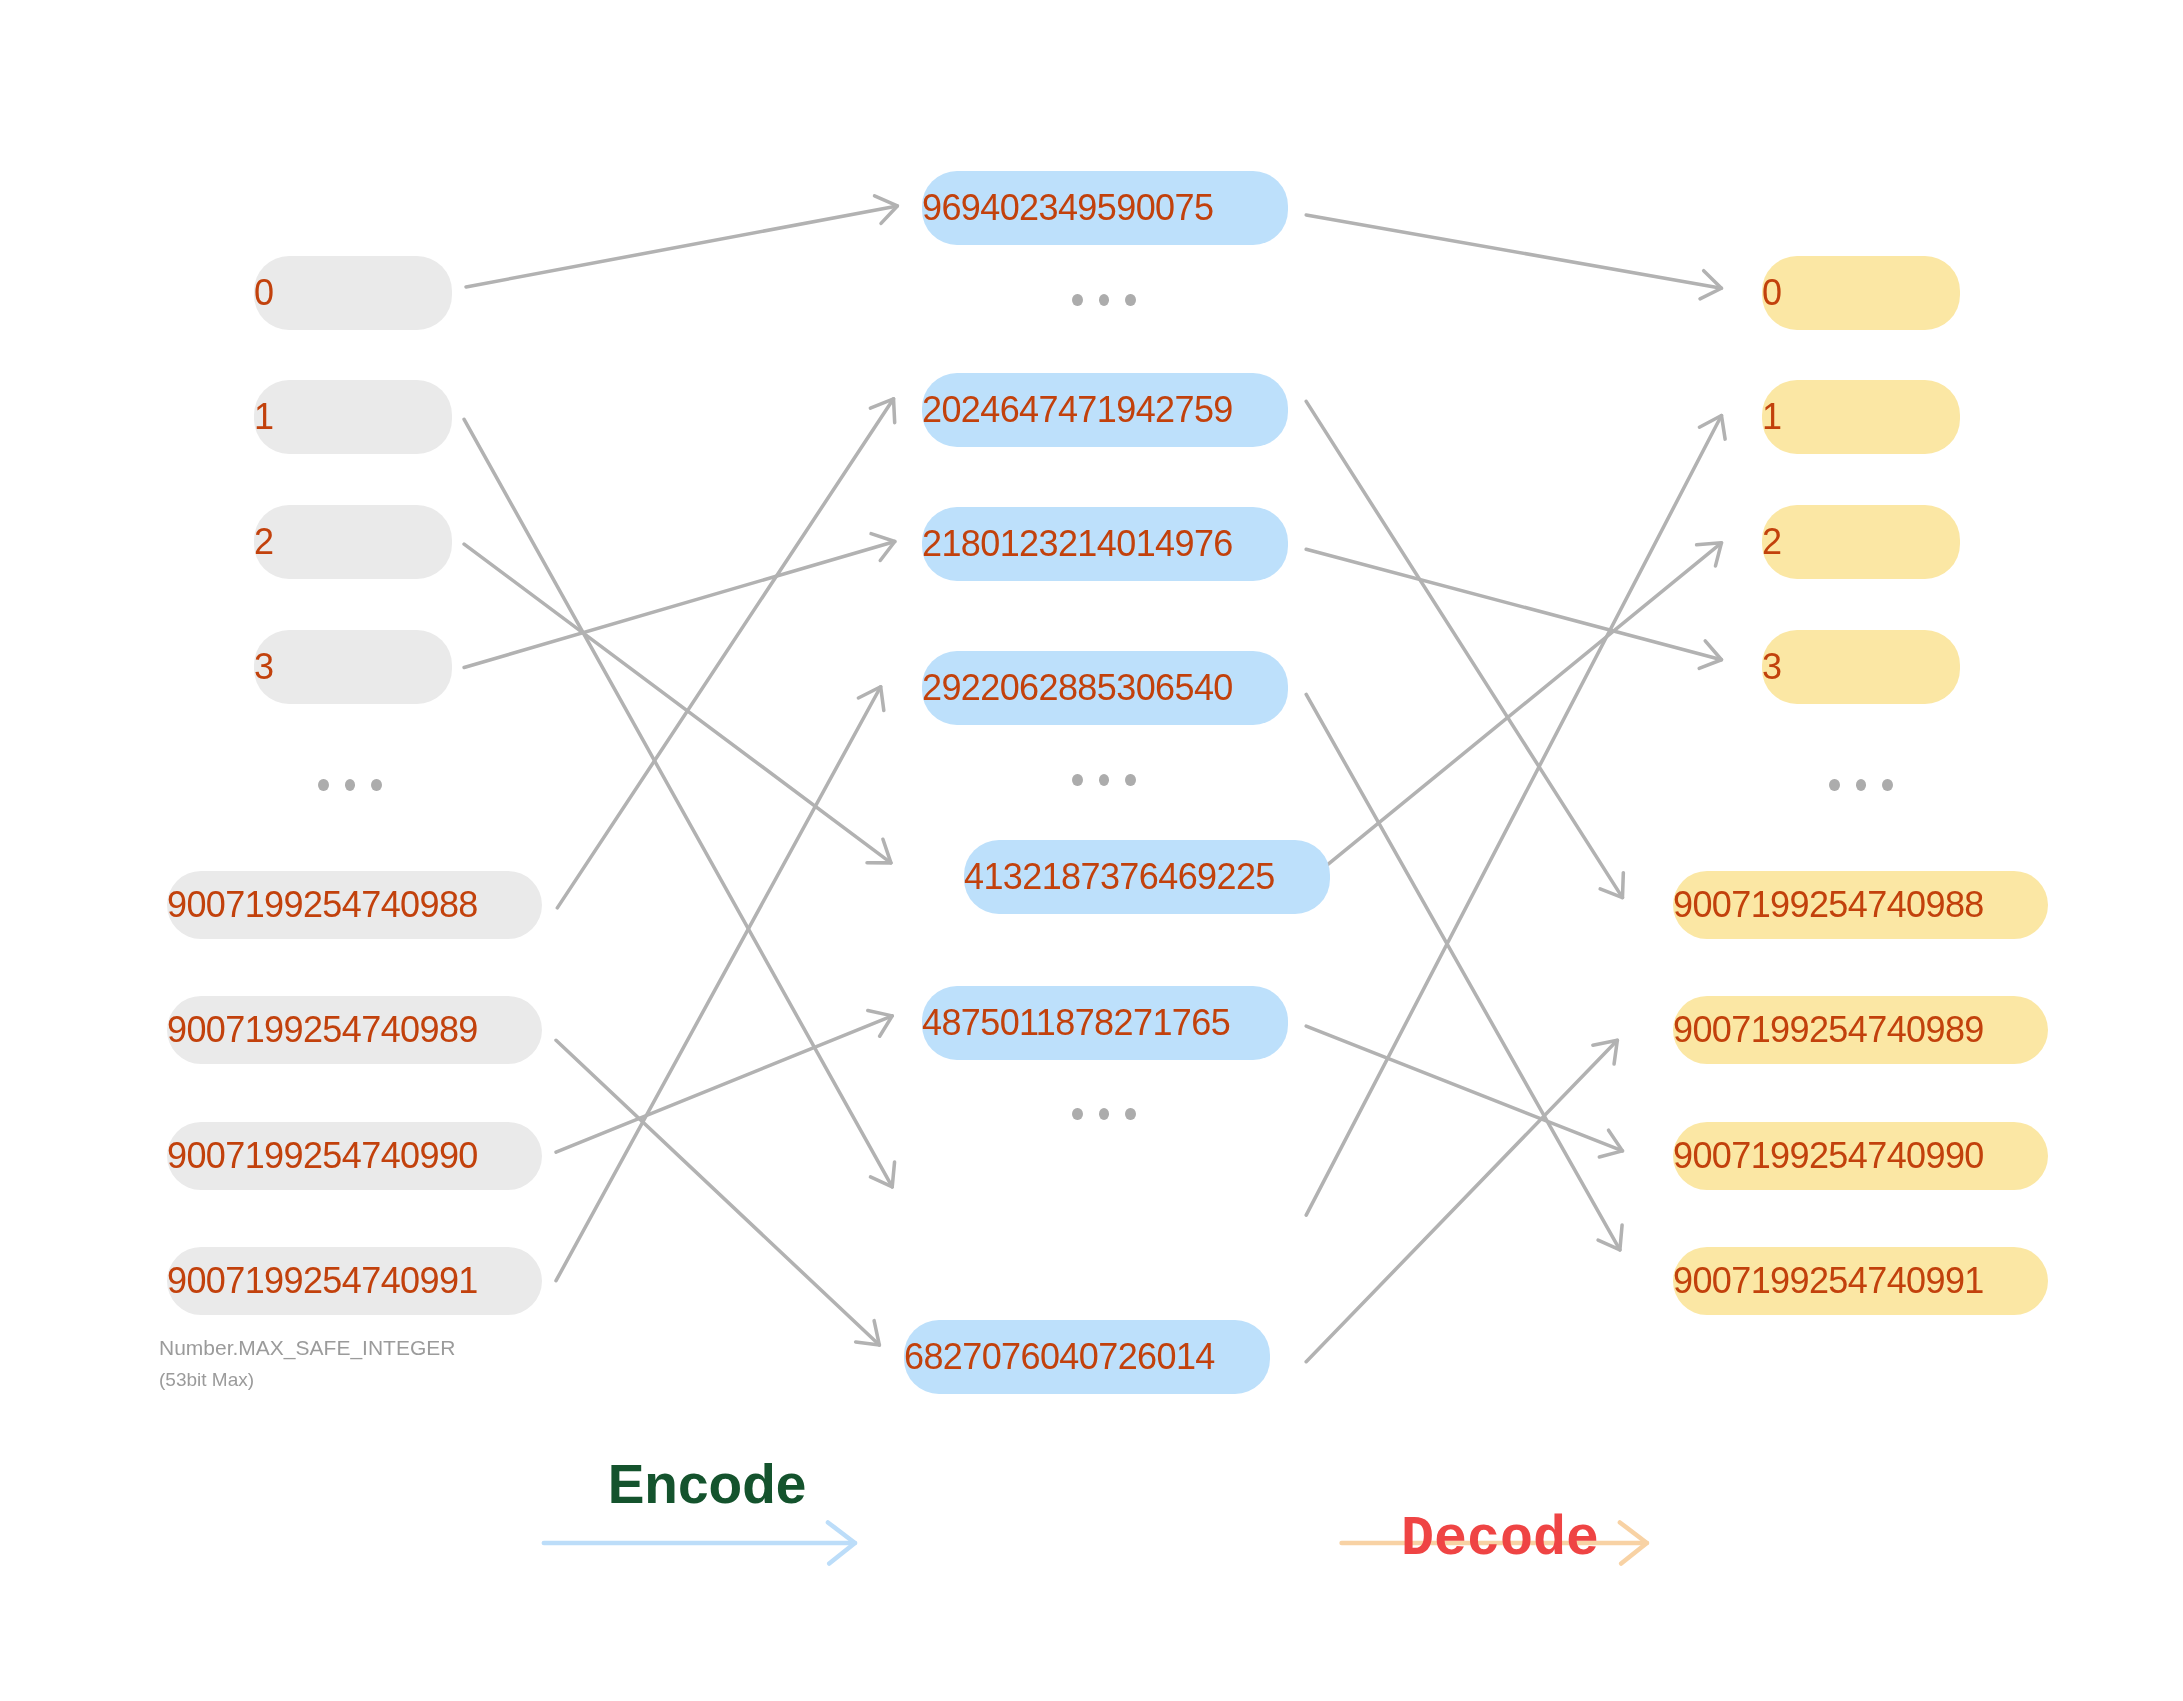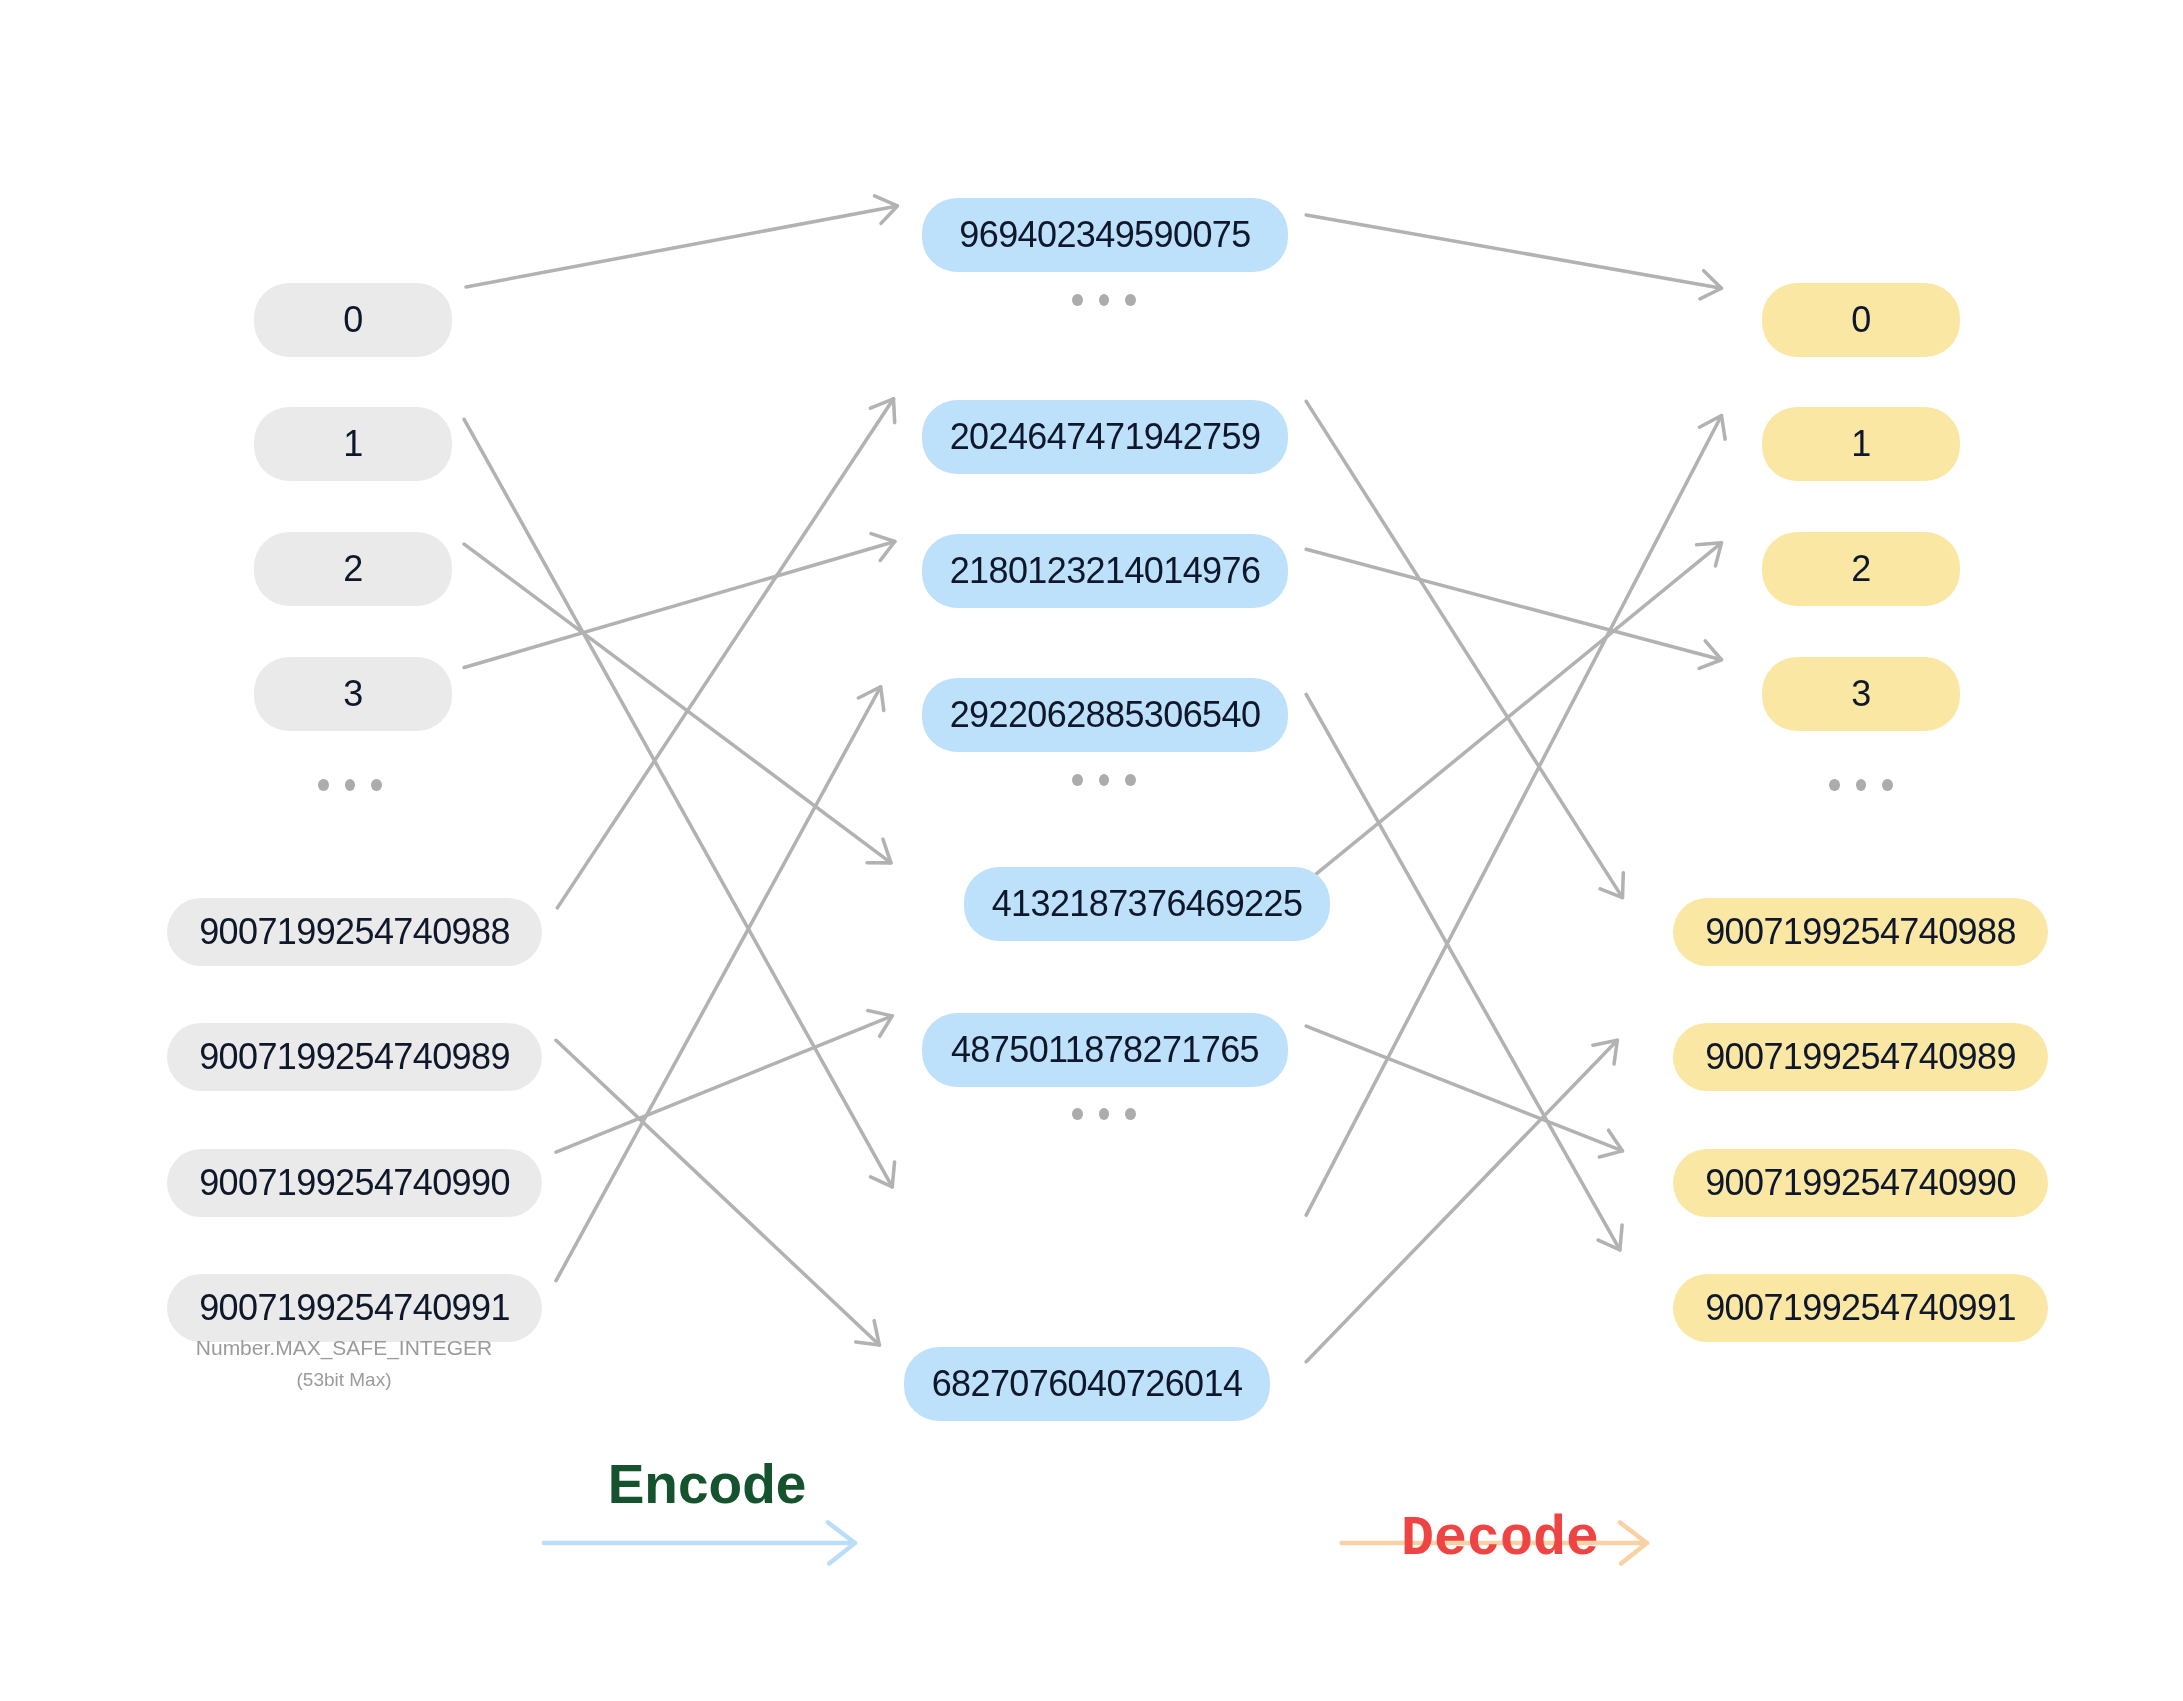--- a/index.html
+++ b/index.html
@@ -7,40 +7,39 @@
   .canvas{
     position:relative;
     width:2183px;height:1702px;
     background:#ffffff;
     font-family:"Liberation Sans", sans-serif;
     overflow:hidden;
   }
   .wires{position:absolute;left:0;top:0;width:2183px;height:1702px;}
   .pill{
     position:absolute;
-    display:flex;align-items:center;justify-content:center;
-    font-size:36px;letter-spacing:-0.6px;color:#0f172a;
+    display:flex;align-items:center;justify-content:flex-start;
+    font-size:36px;letter-spacing:-0.6px;color:#c2410c;
     border-radius:35px;
     white-space:nowrap;
-    margin-top:27px;
   }
   .pill.gray{background:#EAEAEA;}
   .pill.blue{background:#BDE0FB;}
   .pill.yellow{background:#FBE7A4;}
   .w-sm{width:198px;height:74px;}
   .w-lg{width:375px;height:68px;}
   .w-md{width:366px;height:74px;}
   .dots{
     position:absolute;display:flex;gap:16px;
     align-items:center;justify-content:center;
   }
   .dots .dot{width:12.2px;height:12.2px;border-radius:50%;background:#ACACAC;}
   .caption{
-    position:absolute;left:151px;top:1332px;width:386px;
-    text-align:center;color:#9B9B9B;line-height:1.55;
+    position:absolute;left:159px;top:1332px;width:386px;
+    text-align:left;color:#9B9B9B;line-height:1.55;
   }
   .caption .cap1{font-size:21px;}
   .caption .cap2{font-size:19px;}
   .biglabel{
     position:absolute;width:386px;text-align:center;
     font-size:55px;font-weight:600;letter-spacing:0px;
   }
   .encode-label{left:514px;top:1452px;color:#14532d;}
   .decode-label{left:1307px;top:1508px;color:#ef4444;font-family:Liberation Mono, monospace;}
 </style>

